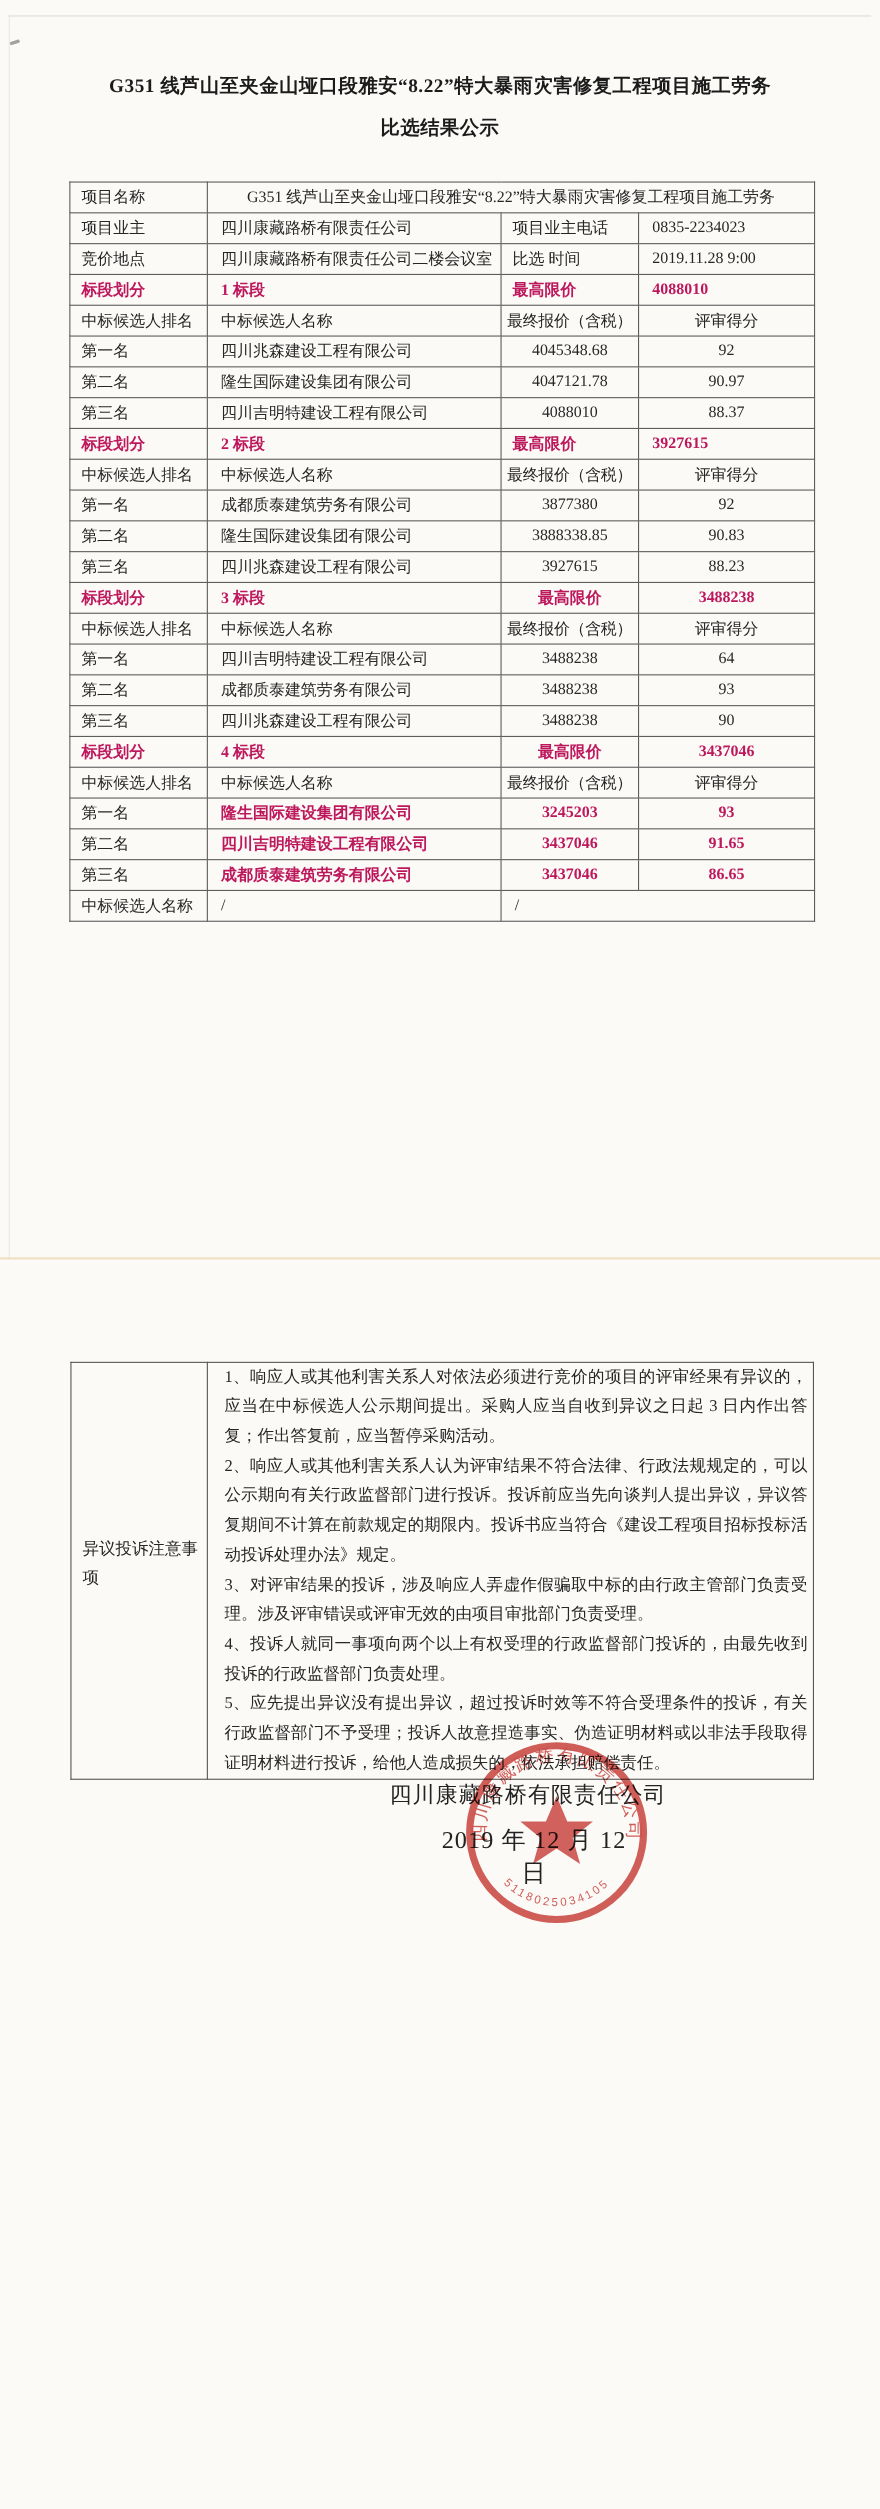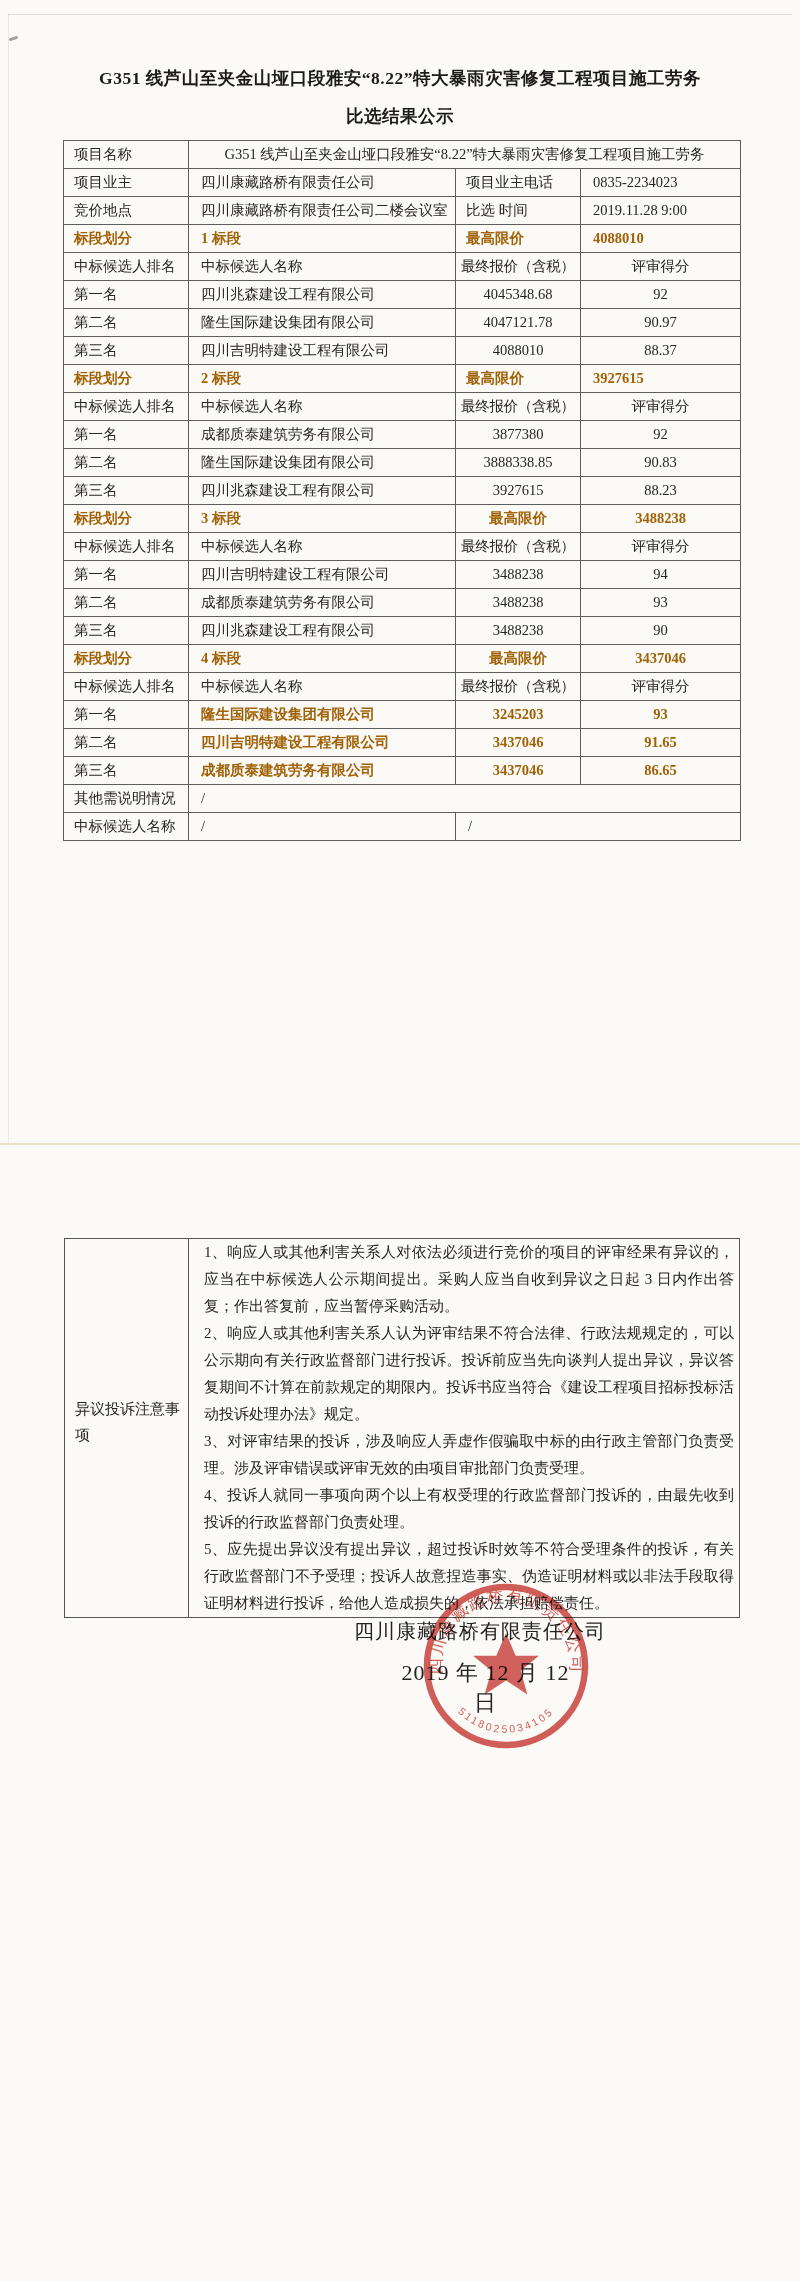--- a/index.html
+++ b/index.html
@@ -15,34 +15,34 @@
   .page-top-edge { position:absolute; left:8px; top:14px; width:784px; height:1px; background:rgba(120,120,120,.22); }
   .page-left-edge { position:absolute; left:8px; top:14px; width:1px; height:1130px; background:rgba(140,140,140,.16); }
   .page-divider { position:absolute; left:0; top:1143px; width:800px; height:2px; background:#ecdcb8; opacity:.85; }
   .speck { position:absolute; left:9px; top:37px; width:9px; height:3px; background:#5a5a5a; opacity:.55; transform:rotate(-18deg); border-radius:1px; }
 
   .doc-title { position:absolute; left:0; width:800px; text-align:center; font-weight:bold; color:#1b1b1b; font-size:17.5px; letter-spacing:.5px; }
   .doc-title.l1 { top:66px; }
   .doc-title.l2 { top:104px; }
 
   table.main {
-    position:absolute; left:63px; top:140px; width:677px;
+    position:absolute; left:63px; top:165px; width:677px;
     border-collapse:collapse; table-layout:fixed;
     font-size:14.5px; color:#262626;
   }
   table.main td {
     border:1px solid #5d5d5d;
     height:28px; padding:1px 2px 1px 10px;
     white-space:nowrap; overflow:hidden;
     background:transparent;
   }
   table.main td.v { padding-left:12px; }
   table.main td.c { padding:1px 2px; text-align:center; }
   table.main td.ph { padding-left:5px; letter-spacing:-.3px;margin-top:10px; }
-  tr.bold td, td.b { font-weight:bold; color:#a16207; }
+  tr.bold td, td.b { font-weight:bold; color:#be185d; }
 
   table.notice {
     position:absolute; left:64px; top:1238px; width:676px; height:378px;
     border-collapse:collapse; table-layout:fixed;
     font-size:15px; color:#262626;
   }
   table.notice td { border:1.5px solid #565656; vertical-align:middle; }
   td.notice-label { width:124px; padding:0 6px 13px 10px; line-height:26px; white-space:normal; }
   td.notice-body { padding:0 5px 0 15px; }
   .notice-body p { margin:0; line-height:27px; text-align:justify; }
@@ -159,21 +159,21 @@
   <tr>
     <td>中标候选人排名</td>
     <td class="v">中标候选人名称</td>
     <td class="ph">最终报价（含税）</td>
     <td class="c">评审得分</td>
   </tr>
   <tr>
     <td>第一名</td>
     <td class="v">四川吉明特建设工程有限公司</td>
     <td class="c">3488238</td>
-    <td class="c">94</td>
+    <td class="c">64</td>
   </tr>
   <tr>
     <td>第二名</td>
     <td class="v">成都质泰建筑劳务有限公司</td>
     <td class="c">3488238</td>
     <td class="c">93</td>
   </tr>
   <tr>
     <td>第三名</td>
     <td class="v">四川兆森建设工程有限公司</td>
@@ -205,24 +205,20 @@
     <td class="c b">3437046</td>
     <td class="c b">91.65</td>
   </tr>
   <tr>
     <td>第三名</td>
     <td class="v b">成都质泰建筑劳务有限公司</td>
     <td class="c b">3437046</td>
     <td class="c b">86.65</td>
   </tr>
 
-  <tr>
-    <td>其他需说明情况</td>
-    <td colspan="3" class="v">/</td>
-  </tr>
   <tr>
     <td>中标候选人名称</td>
     <td class="v">/</td>
     <td colspan="2" class="v">/</td>
   </tr>
 </tbody>
   </table>
 
 <table class="notice">
   <tbody>

